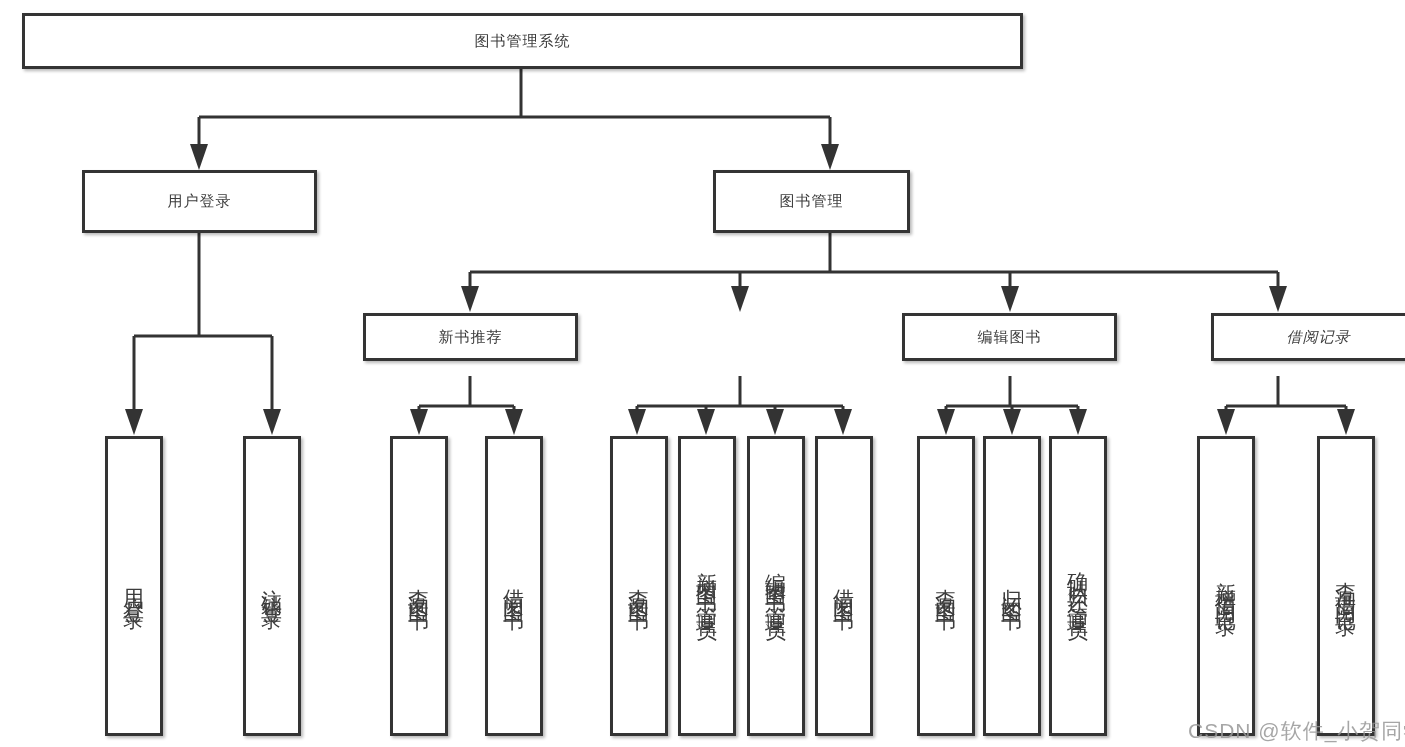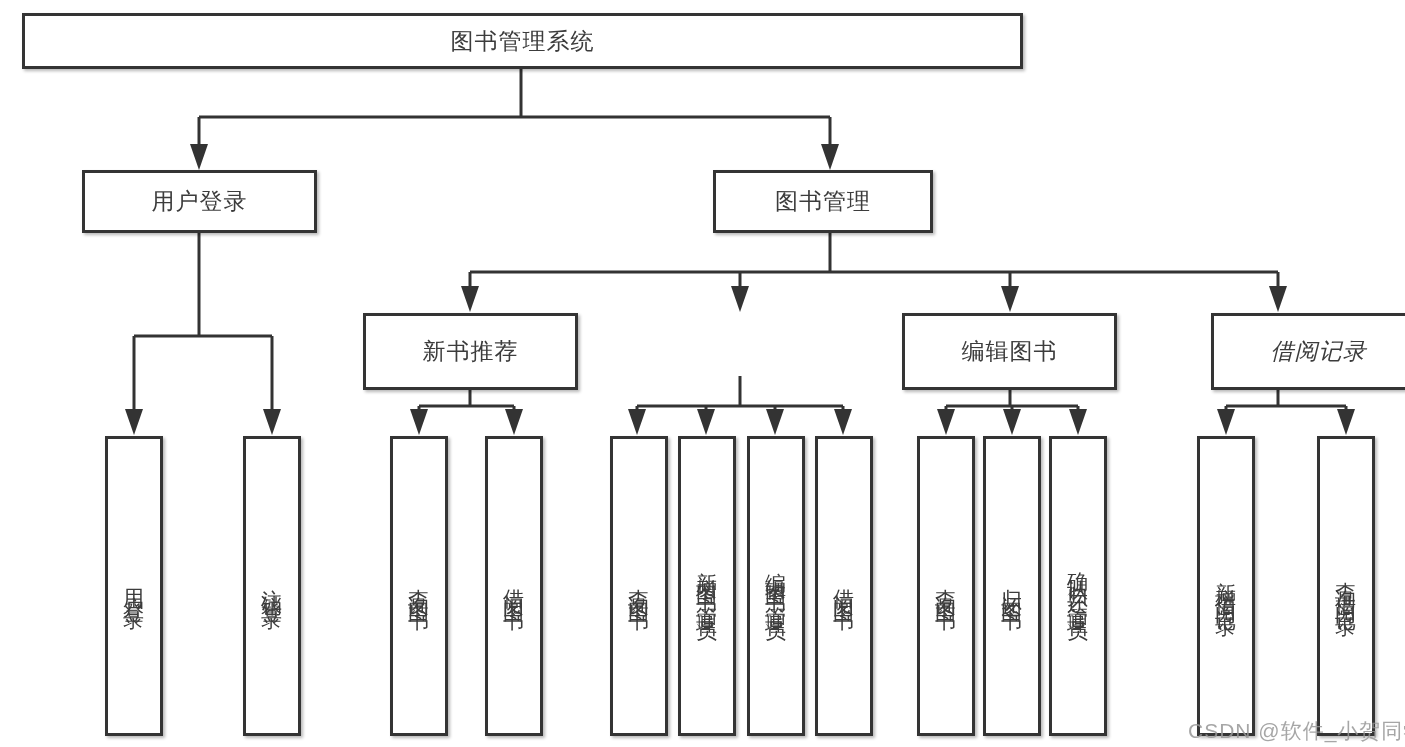--- a/index.html
+++ b/index.html
@@ -28,38 +28,38 @@
     background: #ffffff;
     border: 3px solid #343434;
     box-shadow: 2px 2px 3px rgba(0,0,0,0.28);
     display: flex;
     align-items: center;
     justify-content: center;
     color: #3c3c3c;
     z-index: 2;
   }
   .h-label {
-    font-size: 23px;
+    font-size: 15px;
     letter-spacing: 1px;
     white-space: nowrap;
   }
   .root-box   { left: 22px;  top: 13px;  width: 1001px; height: 56px; }
   .lvl2-box   { height: 63px; top: 170px; }
-  .lvl3-box   { height: 77px; top: 313px; width: 215px; }
+  .lvl3-box   { height: 48px; top: 313px; width: 215px; }
   .leaf-box   { top: 436px; width: 58px; height: 300px; }
   .leaf-box .v-label {
     writing-mode: vertical-rl;
     text-orientation: mixed;
     font-size: 21px;
     letter-spacing: 7px;
     line-height: 1;
     white-space: nowrap;
   }
   .b-user-login { left: 82px;  width: 235px; }
-  .b-book-mgmt  { left: 713px; width: 220px; }
+  .b-book-mgmt  { left: 713px; width: 197px; }
   .g-new-books    { left: 363px; }
   .g-book-borrow  { left: 633px; }
   .g-cur-borrow   { left: 902px; }
   .g-borrow-rec   { left: 1211px; font-style: italic; }
   .lf-1  { left: 105px; }
   .lf-2  { left: 243px; }
   .lf-3  { left: 390px; }
   .lf-4  { left: 485px; }
   .lf-5  { left: 610px; }
   .lf-6  { left: 678px; }

